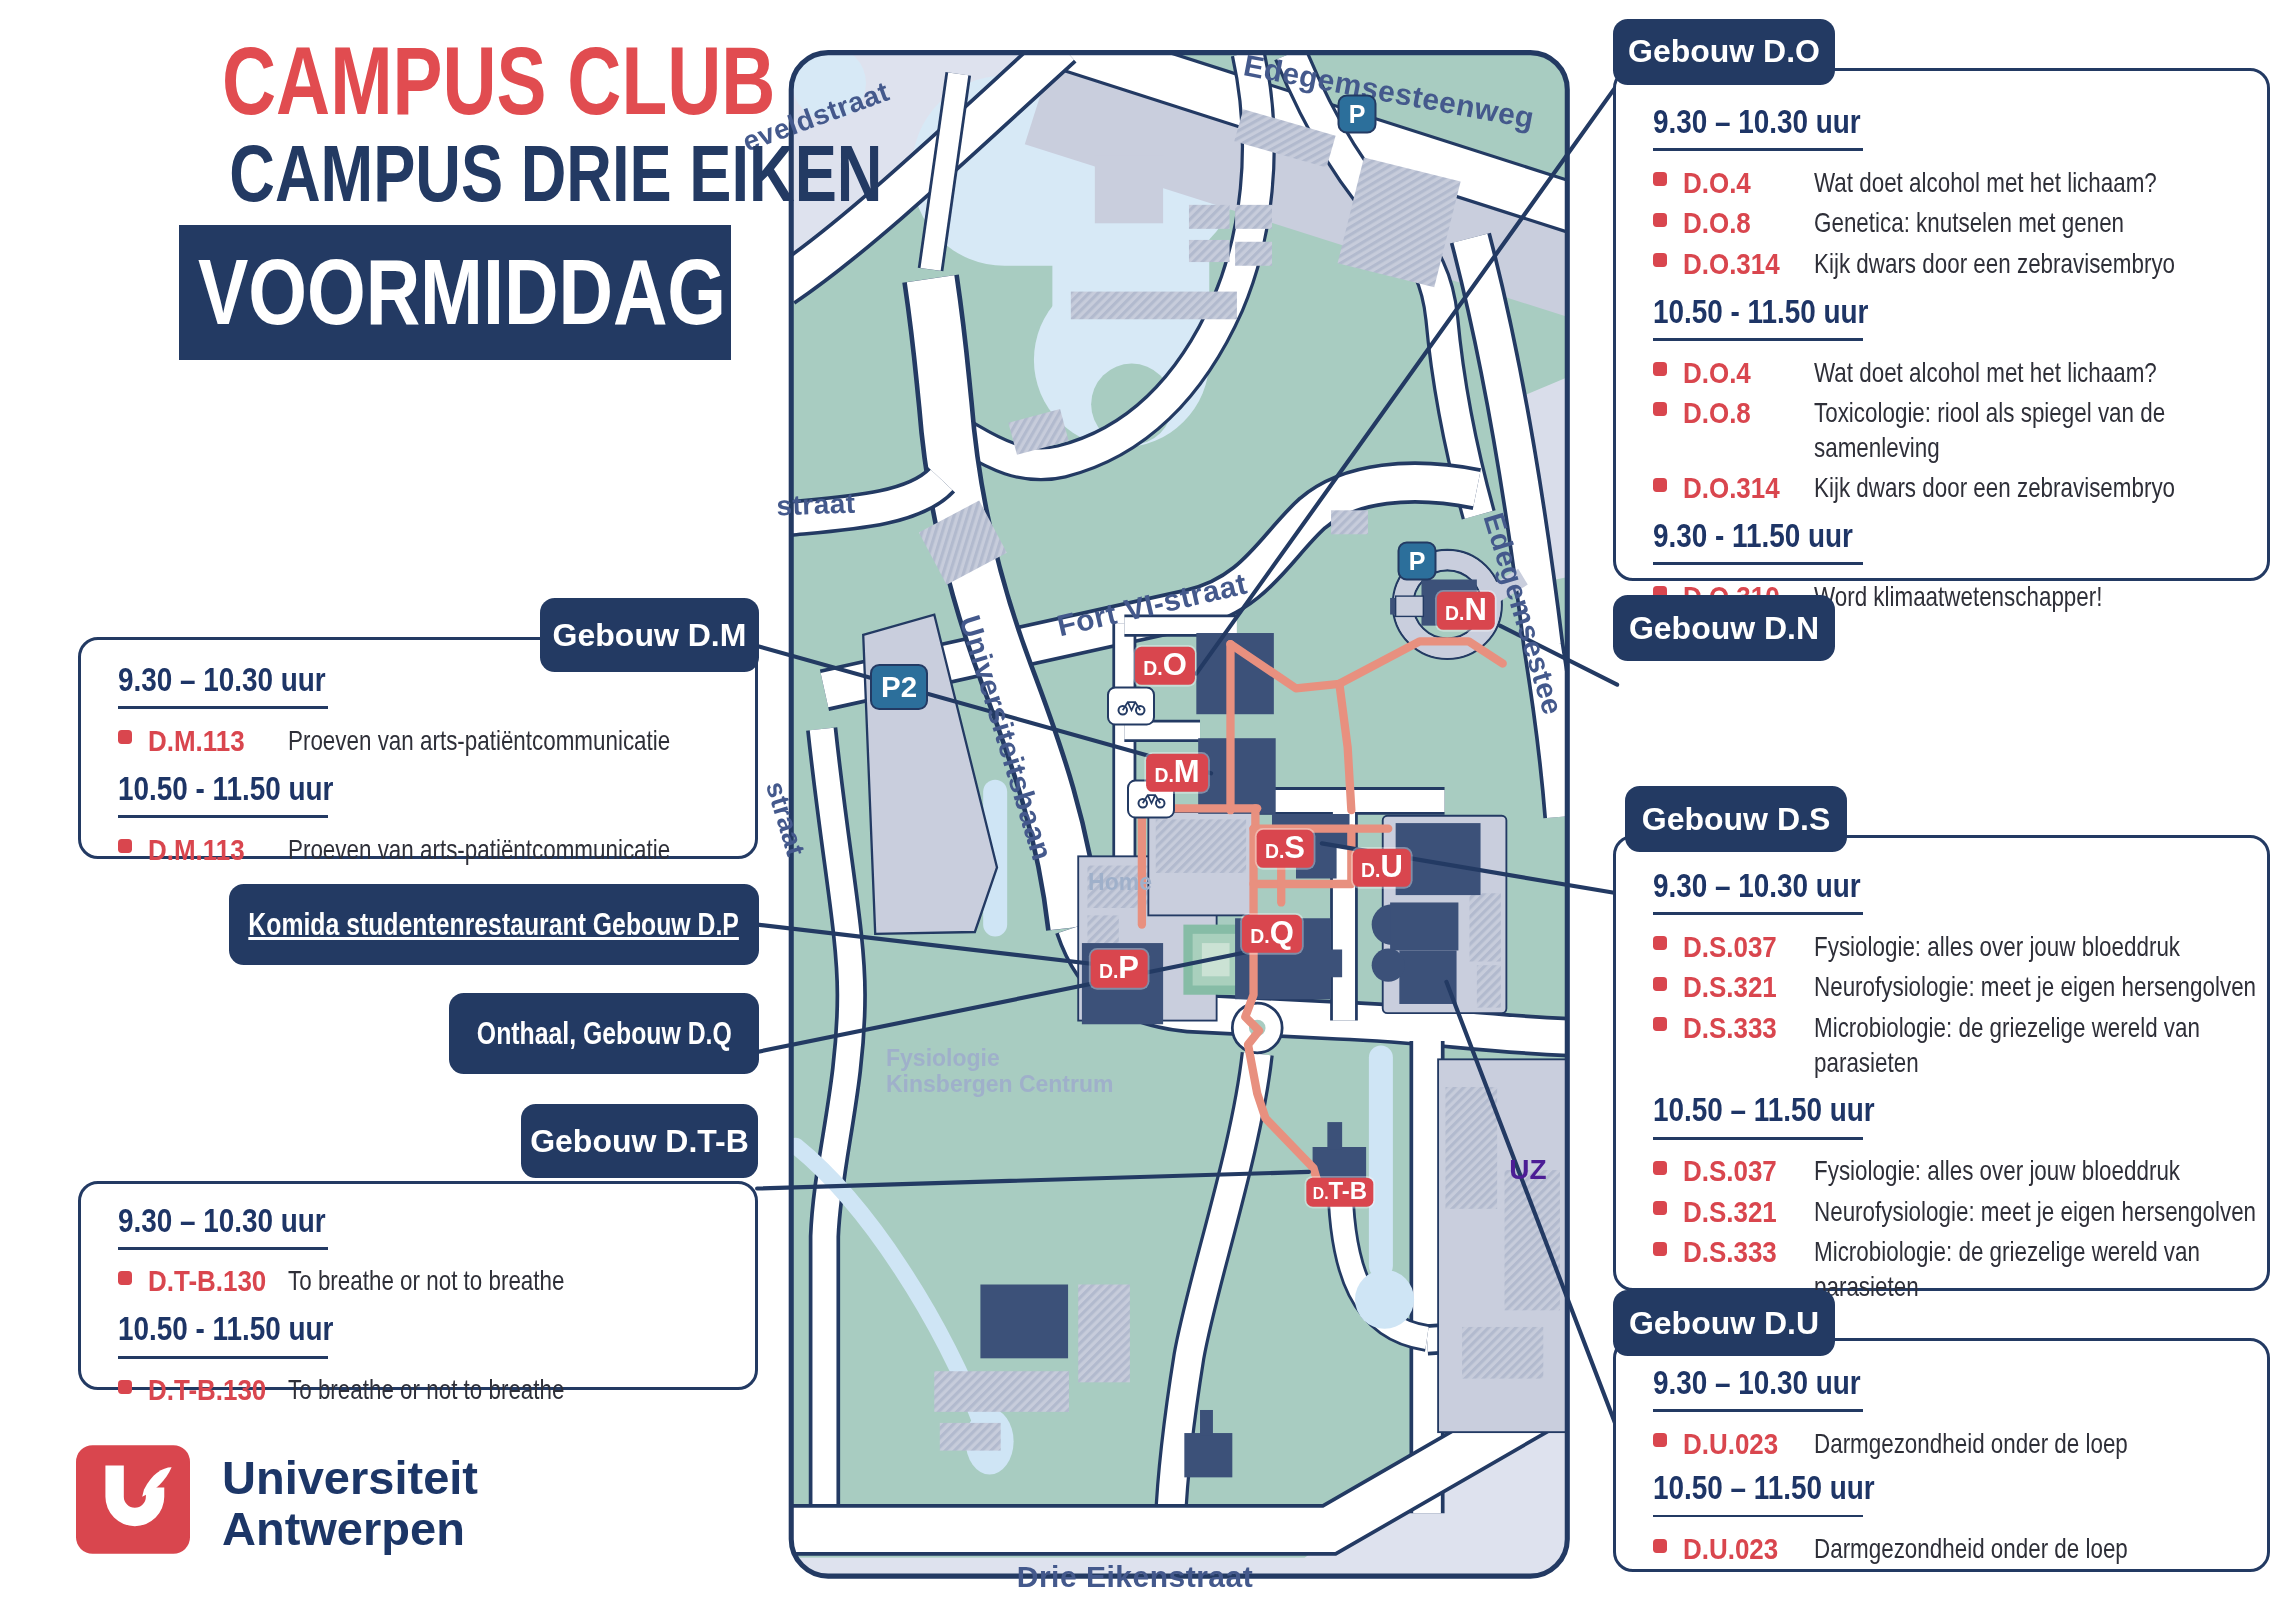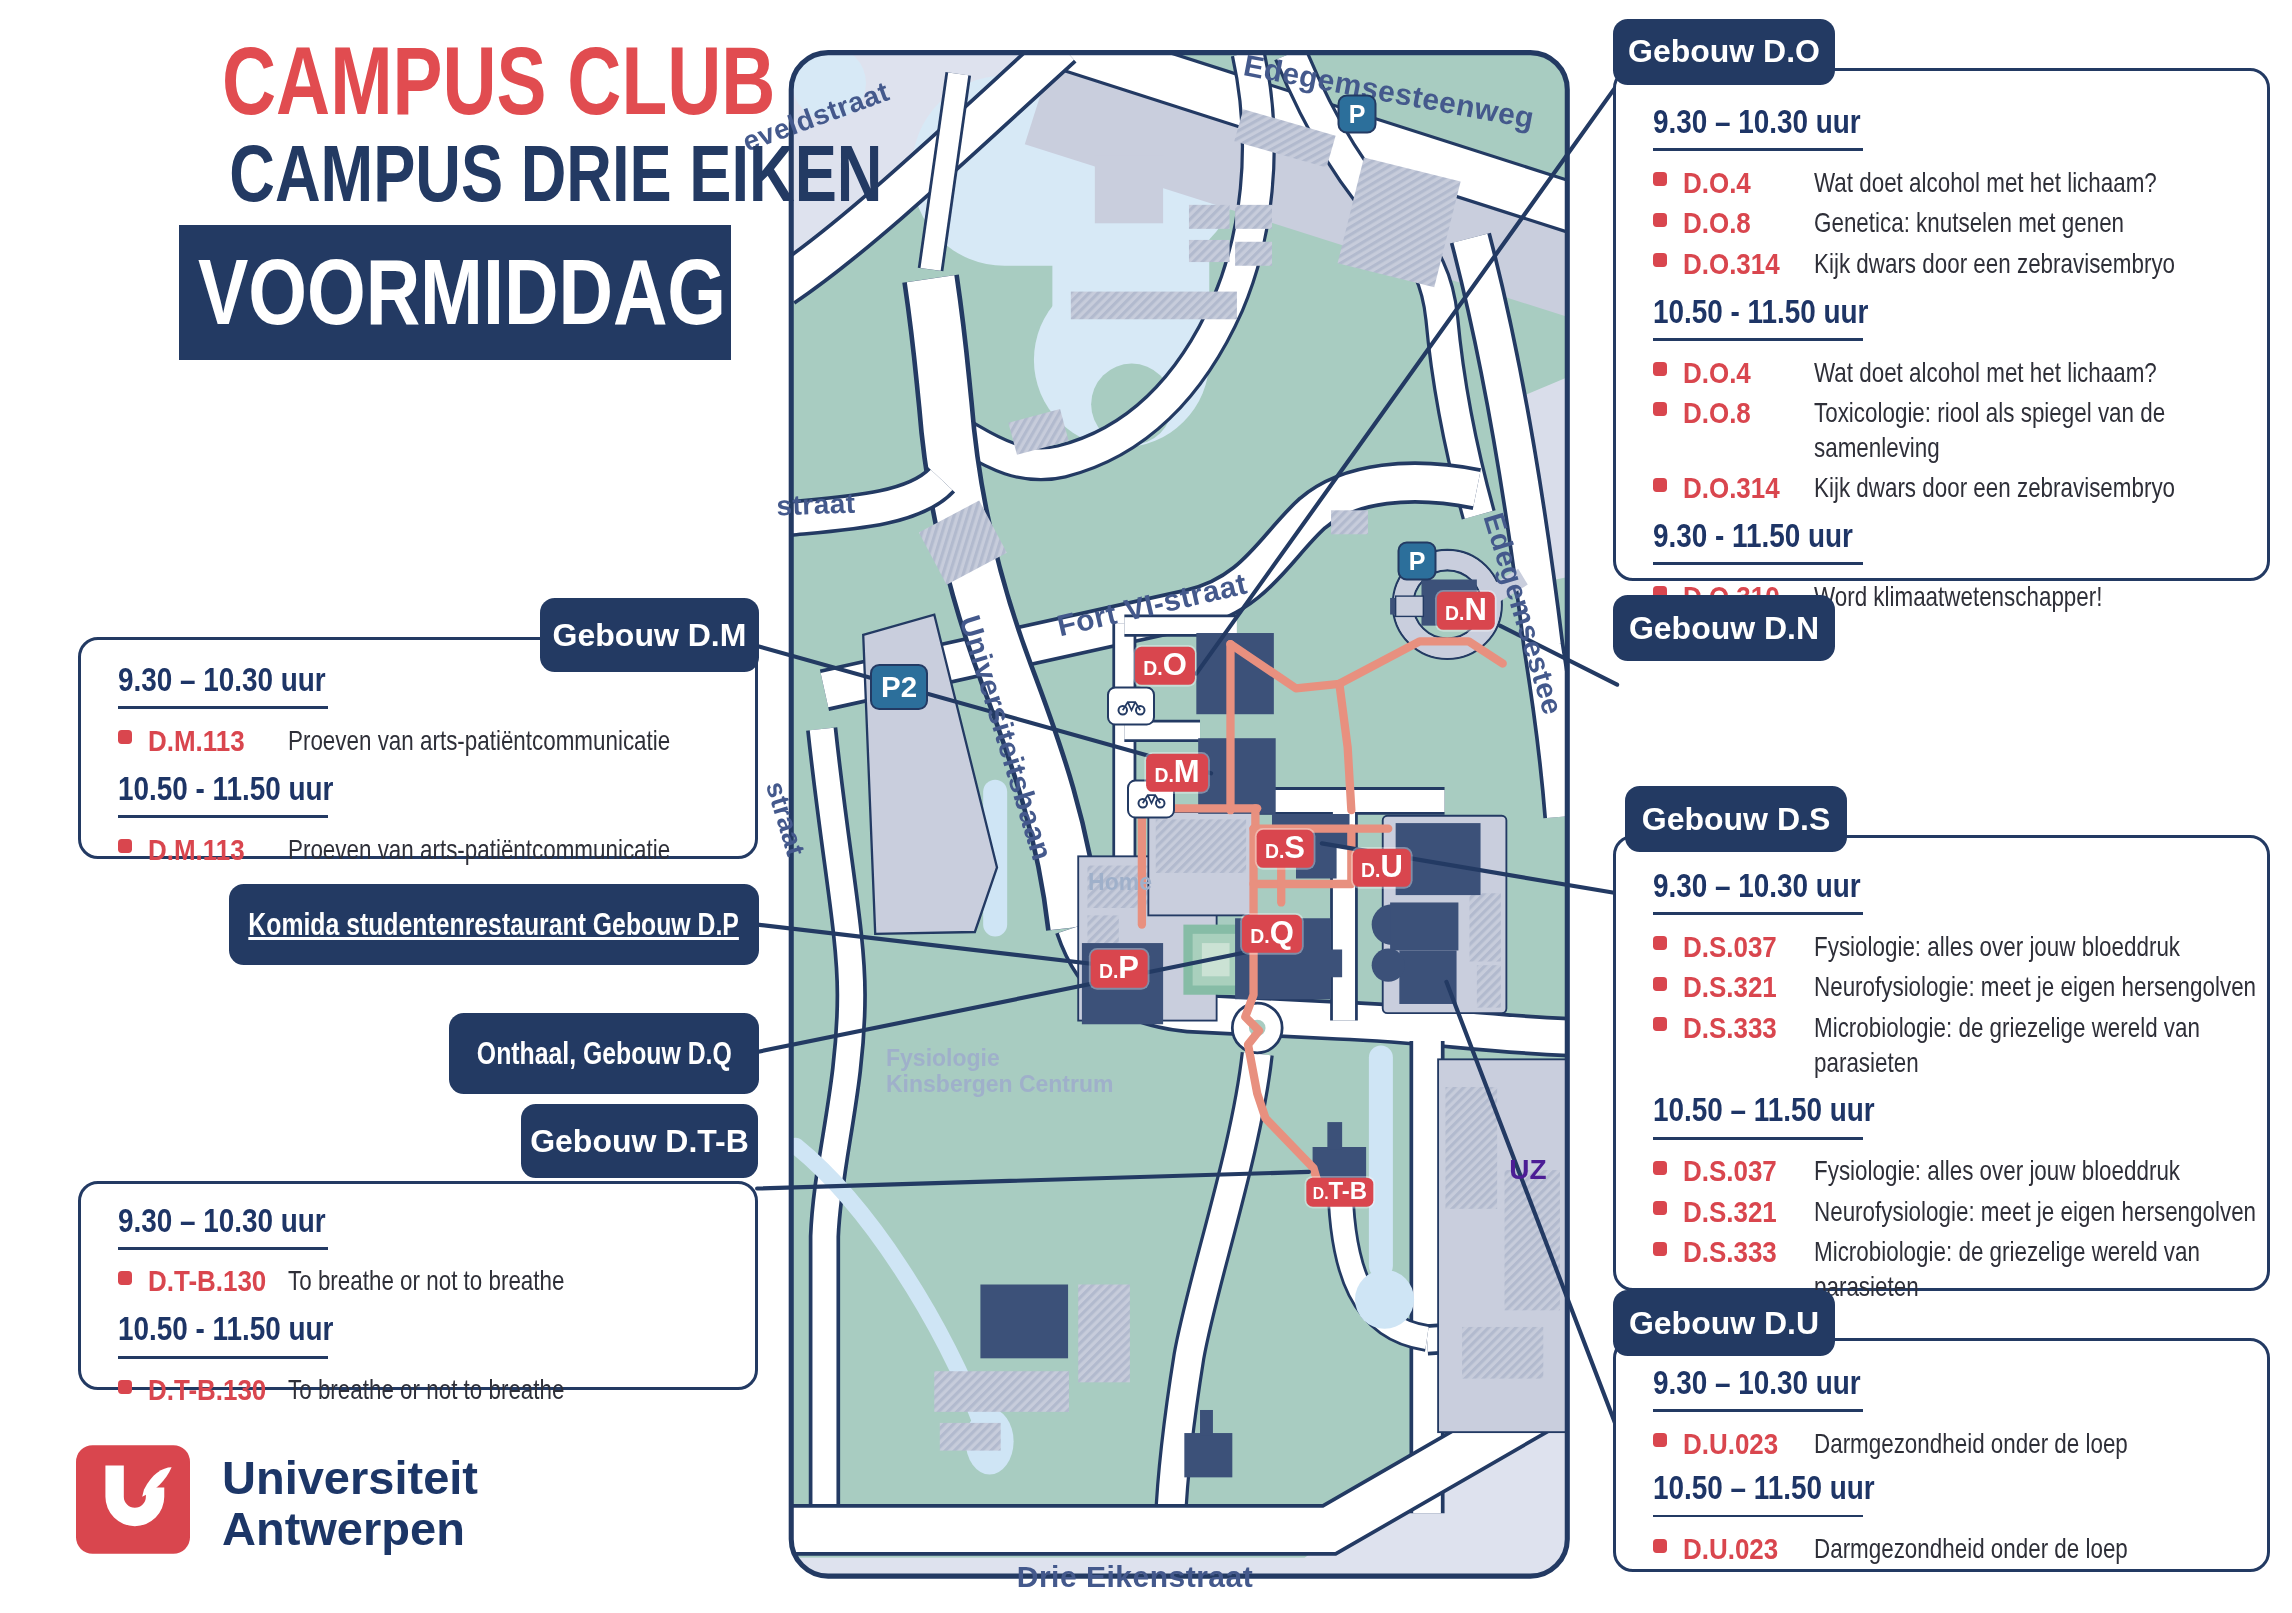--- a/index.html
+++ b/index.html
@@ -362,21 +362,21 @@
           <span class="room">D.M.113</span>
           <span class="descwrap"><span class="desc">Proeven van arts-patiëntcommunicatie</span></span>
         </div>
       </div>
     </div>
   </div>
 
   <div class="navy-label" style="left:229px;top:884px;width:530px;height:81px;text-decoration:underline;">
     <span class="lbl">Komida studentenrestaurant Gebouw D.P</span>
   </div>
-  <div class="navy-label" style="left:449px;top:993px;width:310px;height:81px;margin-top:20px;">
+  <div class="navy-label" style="left:449px;top:993px;width:310px;height:81px;">
     <span class="lbl">Onthaal, Gebouw D.Q</span>
   </div>
 
   <div class="tab" style="left:521px;top:1104px;width:237px;height:74px;">
       <span>Gebouw D.T-B</span>
     </div>
   <div class="panel panel-left" style="left:78px;top:1181px;width:680px;height:209px;">
     <div class="panel-body" style="padding-top:16.6px;">
       <div class="session">
         <div class="time">9.30 – 10.30 uur</div>

